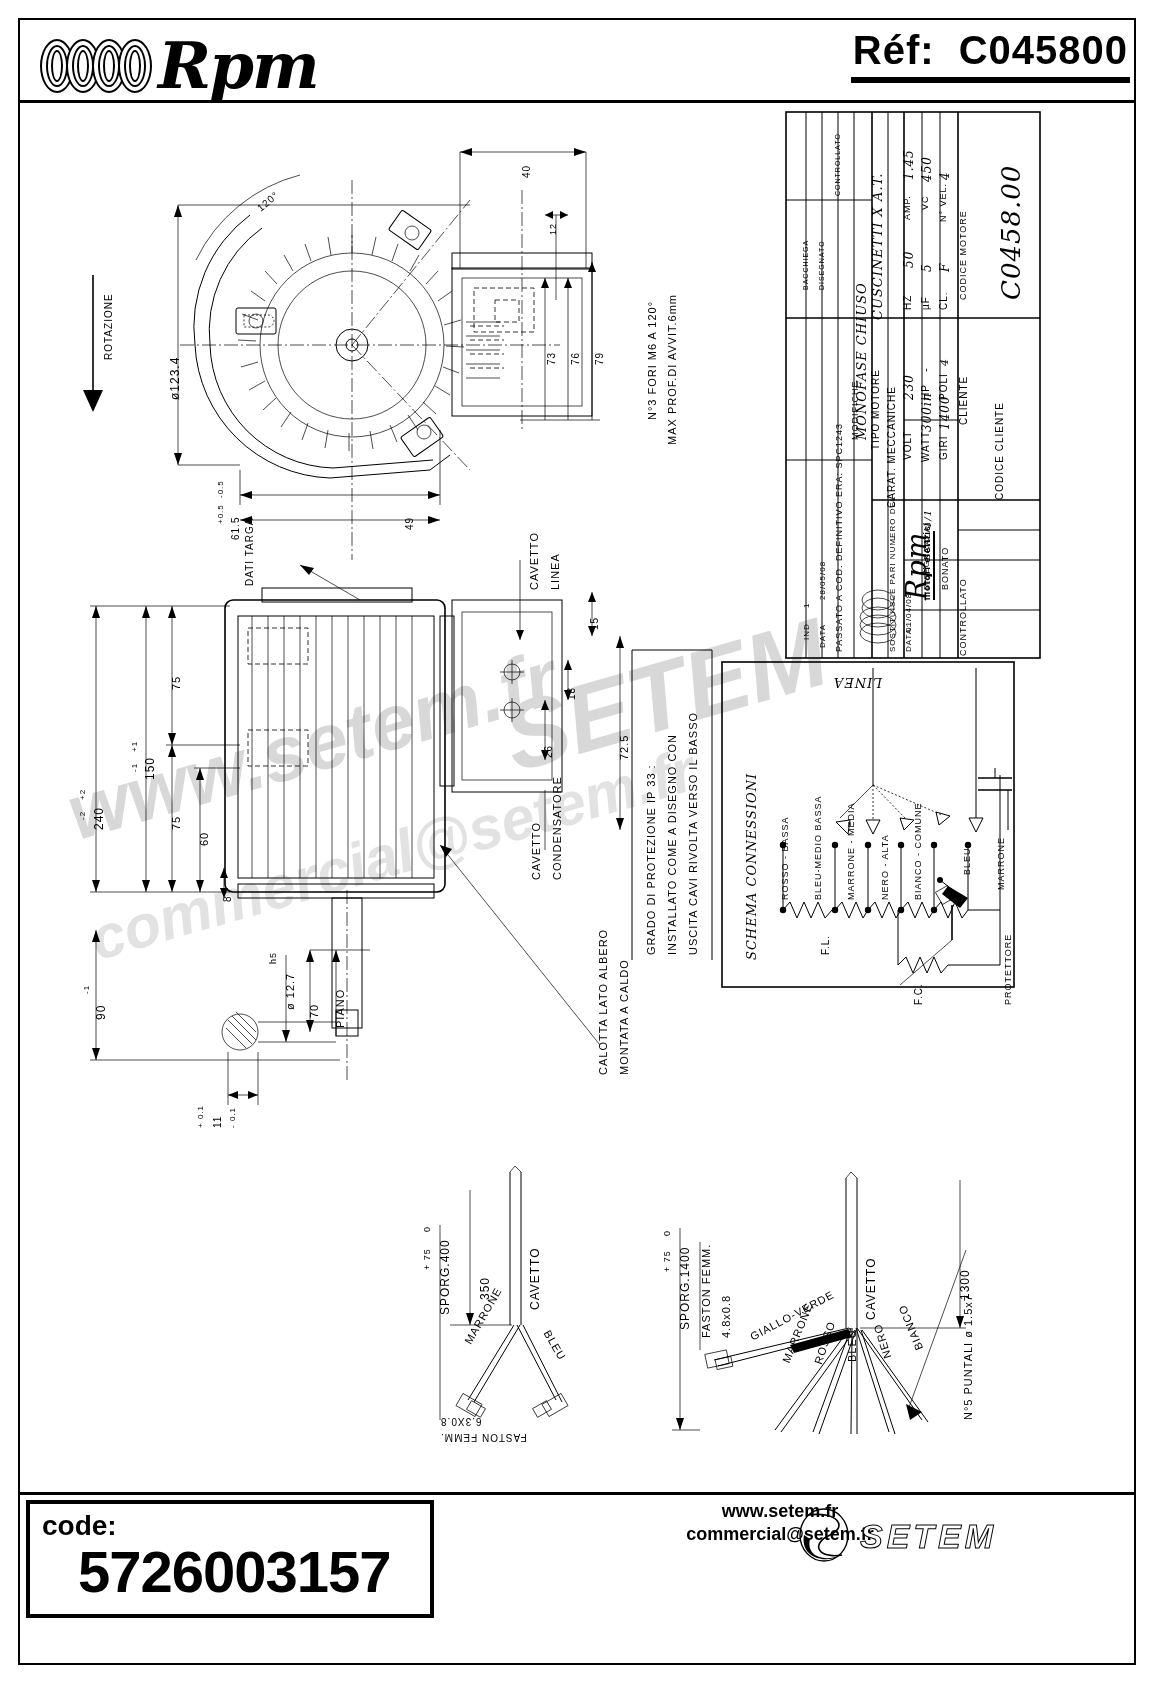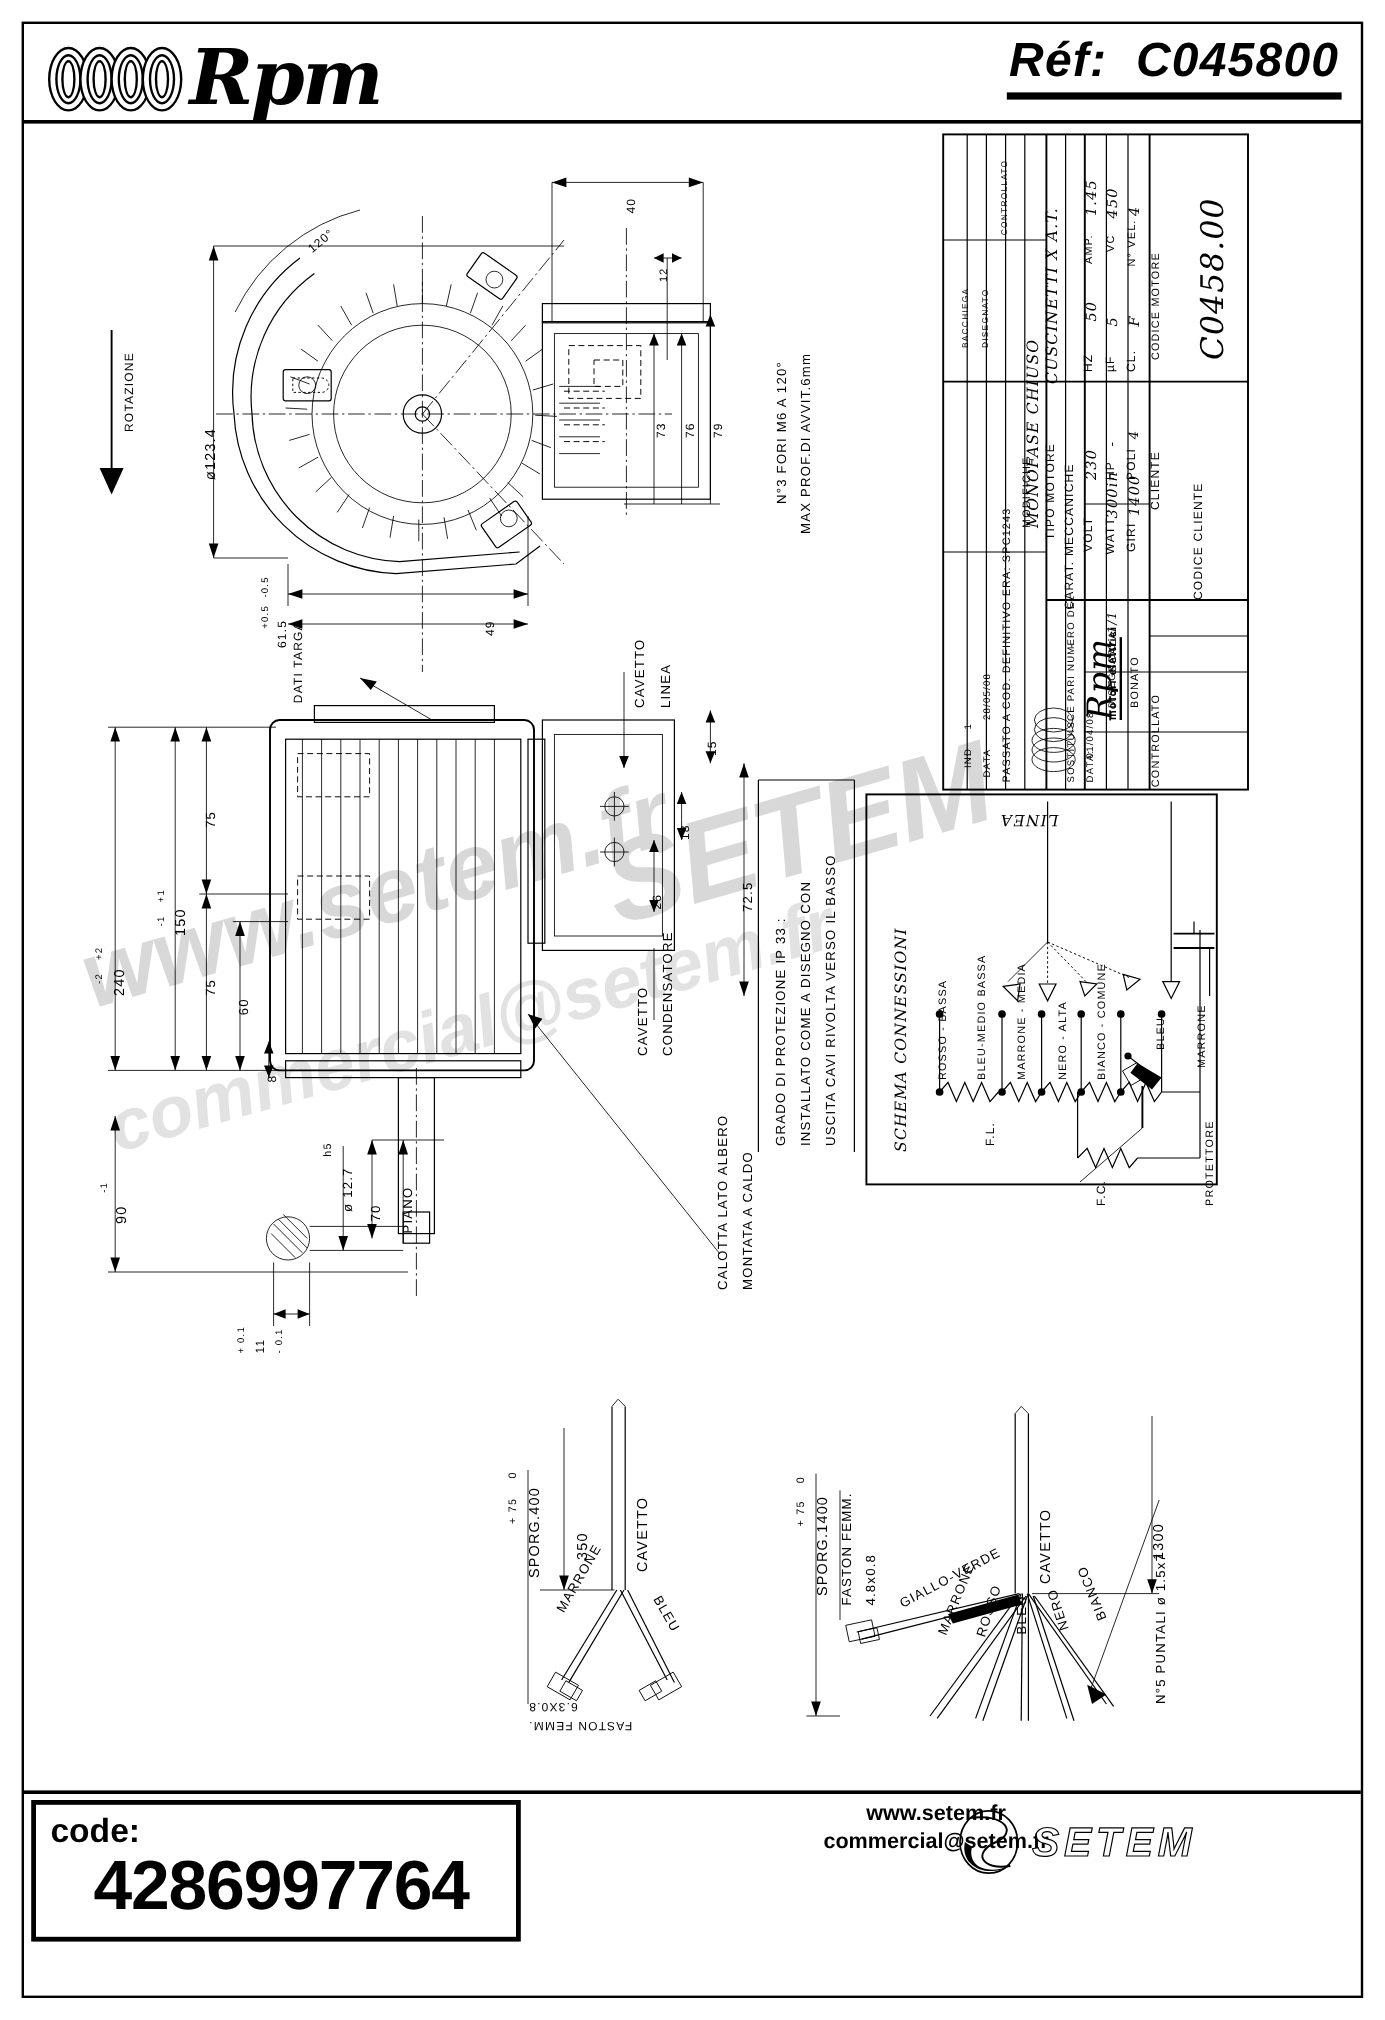--- a/index.html
+++ b/index.html
@@ -10,21 +10,21 @@
   .hdr-rule{position:absolute;left:20px;top:100px;width:1114px;height:3px;background:#000;}
 
   
   .logo{position:absolute;left:40px;top:28px;display:flex;align-items:center;}
   .coils{display:flex;align-items:center;height:52px;}
   .coil{width:30px;height:50px;border:2px solid #000;border-radius:50%/50%;margin-right:-8px;position:relative;background:#fff;}
   .coil:before{content:"";position:absolute;left:4px;top:4px;right:4px;bottom:4px;border:2px solid #000;border-radius:50%;}
   .coil:after{content:"";position:absolute;left:9px;top:9px;right:9px;bottom:9px;border:2px solid #000;border-radius:50%;}
   .rpm-word{font-family:"DejaVu Serif",serif;font-style:italic;font-weight:bold;font-size:64px;margin-left:14px;letter-spacing:-2px;}
 
-  .ref{position:absolute;right:36px;top:28px;font-size:40px;font-weight:bold;font-style:italic;
+  .ref{position:absolute;right:24px;top:28px;font-size:40px;font-weight:bold;
        border-bottom:6px solid #000;padding:0 2px 4px 2px;letter-spacing:1px;white-space:nowrap;}
   .ref .reflbl{margin-right:24px;}
 
   
   .t{position:absolute;font-family:"Liberation Sans",sans-serif;font-size:11px;letter-spacing:1px;white-space:nowrap;}
   .t.s10{font-size:10px;}
   .t.s9{font-size:9px;}
   .t.s8{font-size:8px;}
   .t.s12{font-size:12px;}
   .t.s13{font-size:13px;}
@@ -684,21 +684,21 @@
   <div class="t s9" style="left:940px;top:590px;"><span class="r90" style="display:inline-block;">BONATO</span></div>
   <div class="t s9" style="left:958px;top:656px;"><span class="r90" style="display:inline-block;">CONTROLLATO</span></div>
 
   <div class="t ital" style="left:900px;top:600px;font-size:28px;"><span class="r90" style="display:inline-block;border-bottom:2px solid #000;">Rpm</span></div>
   <div class="t" style="left:922px;top:600px;font-size:9px;font-weight:bold;"><span class="r90" style="display:inline-block;">motori elettrici</span></div>
 
   <div class="foot-rule"></div>
 
   <div class="codebox">
     <div class="codelbl">code:</div>
-    <div class="codeval">4286997764</div>
+    <div class="codeval">5726003157</div>
   </div>
 
   <div class="footmid">
     <div class="site">www.setem.fr</div>
     <div class="site">commercial@setem.fr</div>
   </div>
 
   <div class="setem-logo">
     <svg width="70" height="62" style="position:relative;">
       <path class="ln2" d="M18,10 C48,6 58,22 40,30 C20,39 28,54 52,50" fill="none" stroke="#000" stroke-width="4"></path>

